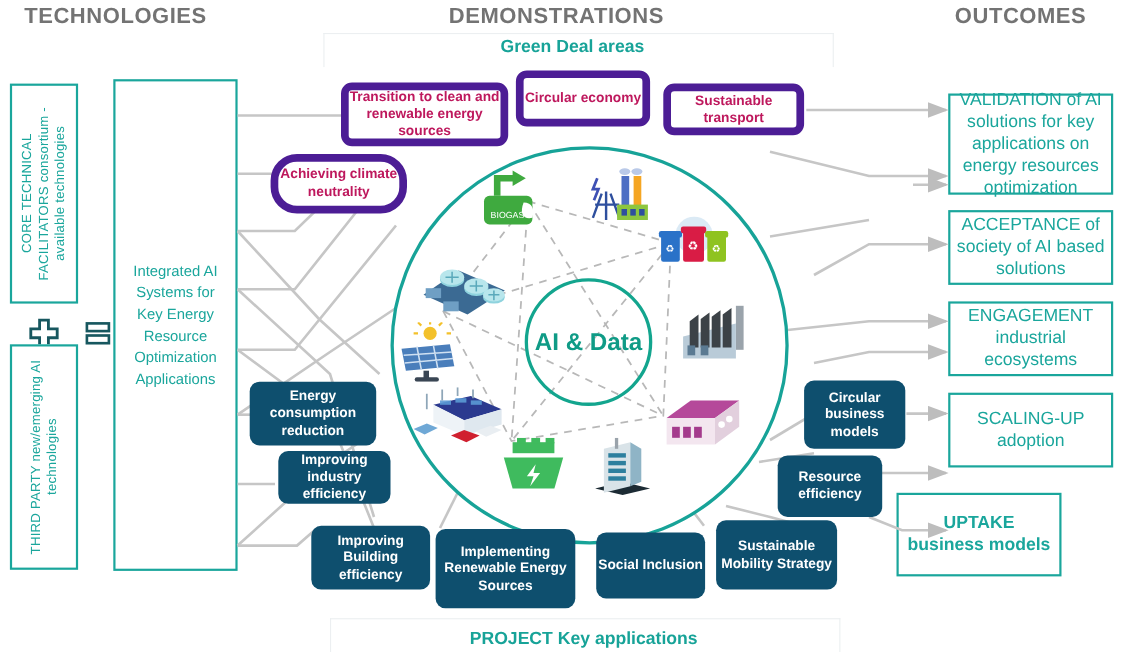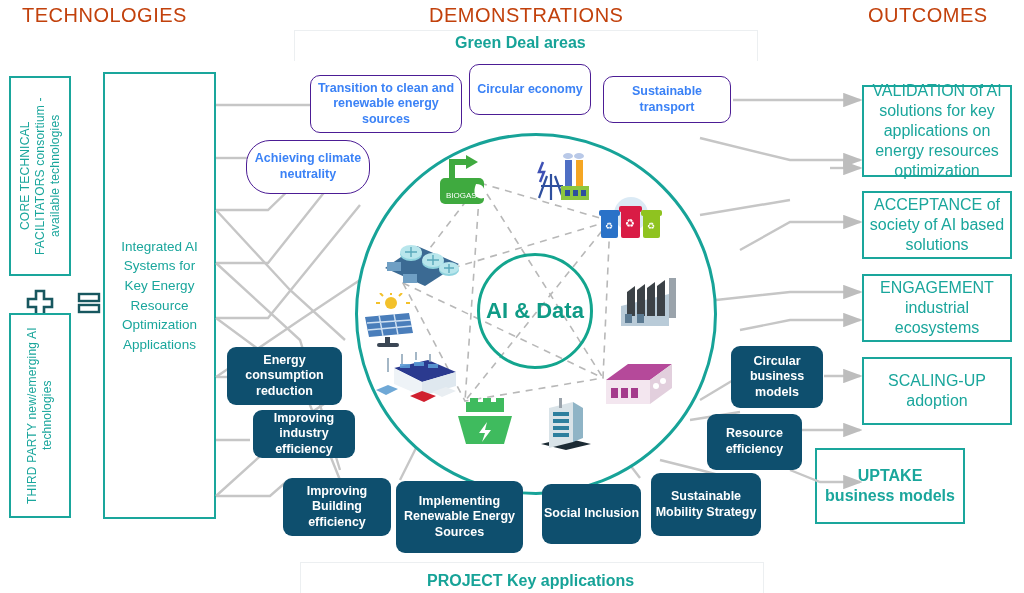--- a/index.html
+++ b/index.html
@@ -4,25 +4,25 @@
 <style>
   html,body{margin:0;padding:0;}
   body{
     width:1024px;height:593px;background:#ffffff;position:relative;overflow:hidden;
     font-family:"Liberation Sans", sans-serif;
   }
   .stage{position:absolute;left:0;top:0;width:1024px;height:593px;}
 
   
   .colhead{
-    position:absolute;font-weight:normal;color:#c2410c;letter-spacing:.5px;
+    position:absolute;font-weight:bold;color:#737373;letter-spacing:.5px;
     font-size:20px;white-space:nowrap;
   }
   #head-tech{left:22px;top:4px;}
-  #head-demo{left:429px;top:4px;}
+  #head-demo{left:408px;top:4px;}
   #head-out{left:868px;top:4px;}
 
   .section-cap{
     position:absolute;font-weight:bold;color:#17a398;font-size:16px;white-space:nowrap;
   }
   #cap-green{left:455px;top:34px;}
   #cap-project{left:427px;top:572px;}
 
   .faintbox{position:absolute;border:1px solid #eceff1;background:transparent;}
 
@@ -34,22 +34,22 @@
     box-sizing:border-box;
   }
   .tealbox.vert{writing-mode:vertical-rl;transform:rotate(180deg);font-size:12px;
     font-weight:normal;letter-spacing:.2px;padding:6px 2px;}
 
   .plus, .equals{position:absolute;color:#17575f;}
   .plus svg, .equals svg{display:block;}
 
   
   .gdbox{
-    position:absolute;border:1px solid #4c1d95;border-radius:10px;background:#fff;
-    color:#3b82f6;font-size:12.5px;font-weight:bold;line-height:1.25;
+    position:absolute;border:7px solid #4c1d95;border-radius:10px;background:#fff;
+    color:#be185d;font-size:12.5px;font-weight:bold;line-height:1.25;
     display:flex;align-items:center;justify-content:center;text-align:center;
     box-sizing:border-box;z-index:6;
   }
 
   
   .navybox{
     position:absolute;border-radius:9px;background:#0e4f6e;
     color:#fff;font-size:12.5px;font-weight:bold;line-height:1.25;
     display:flex;align-items:center;justify-content:center;text-align:center;
     box-sizing:border-box;z-index:6;

